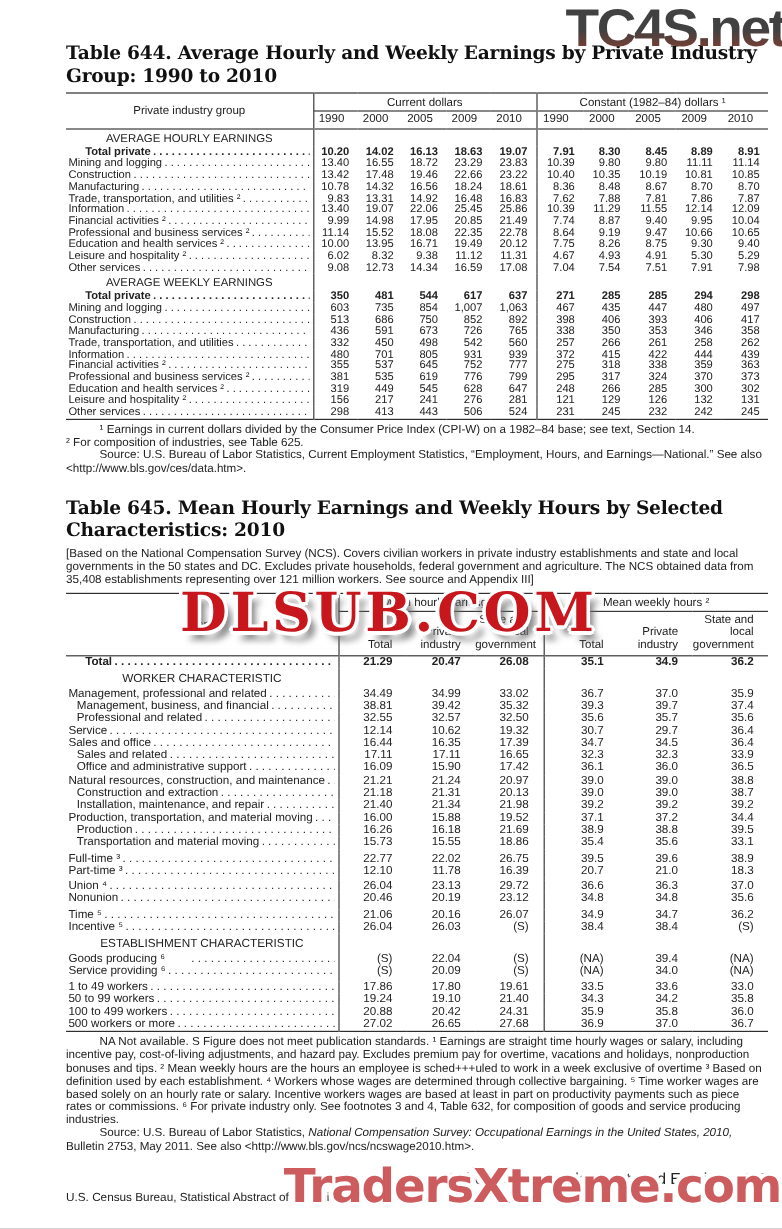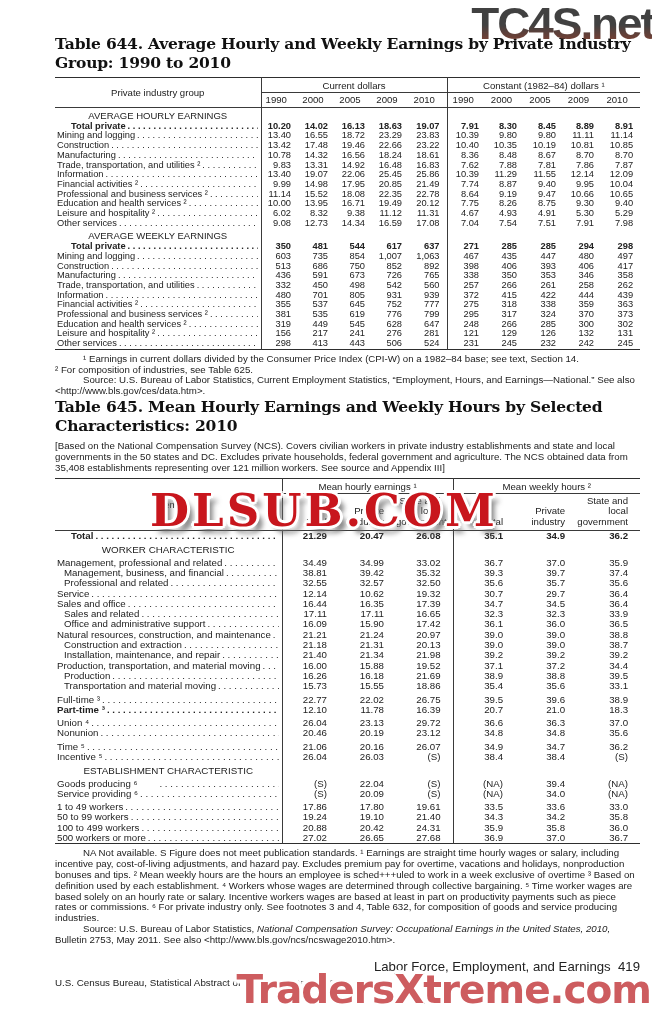--- a/index.html
+++ b/index.html
@@ -33,21 +33,21 @@
   .dots::after{content:". . . . . . . . . . . . . . . . . . . . . . . . . . . . . . . . . . . . . . . . . . . . . . . . . . . . . . . .";}
   .b{font-weight:bold;}
   .section .sec{text-align:center;padding:3px 0 1px;font-size:9.5px;}
   .t645 .section .sec{font-size:9.8px;padding:4px 0 2px;}
   .gap td{height:3px;}
 
   .fnblock{margin-top:4px;}
   .fn{font-size:9.7px;line-height:10.8px;color:#222;}
   .ind{text-indent:28px;}
   .src{font-size:9.7px;line-height:10.8px;color:#222;text-indent:28px;}
-  .t645-title{}
+  .t645-title{margin-top:16px;}
 
   .pg-line{margin-top:13px;text-align:right;font-size:13.2px;color:#222;white-space:pre;}
   .census{font-size:9.8px;margin-top:3px;color:#222;}
 
   
   .wm{position:absolute;pointer-events:none;}
   .wm-tc4s{top:2px;right:0;font-family:"Liberation Sans",sans-serif;font-weight:900;
            font-size:45px;letter-spacing:-2px;line-height:44px;
            background:linear-gradient(180deg,#414141 0%,#414141 52%,#6e4036 82%,#96604c 100%);
            -webkit-background-clip:text;background-clip:text;color:transparent;
@@ -716,21 +716,21 @@
               <span class="dots"></span>
             </td>
             <td class="num bl">22.77</td>
             <td class="num">22.02</td>
             <td class="num">26.75</td>
             <td class="num bl">39.5</td>
             <td class="num">39.6</td>
             <td class="num">38.9</td>
           </tr>
           <tr>
-            <td class="lbl" style="padding-left: 2px; font-weight: bold;">
+            <td class="lbl" style="padding-left: 2px;">
               <span class="t">Part-time ³</span>
               <span class="dots"></span>
             </td>
             <td class="num bl">12.10</td>
             <td class="num">11.78</td>
             <td class="num">16.39</td>
             <td class="num bl">20.7</td>
             <td class="num">21.0</td>
             <td class="num">18.3</td>
           </tr>

